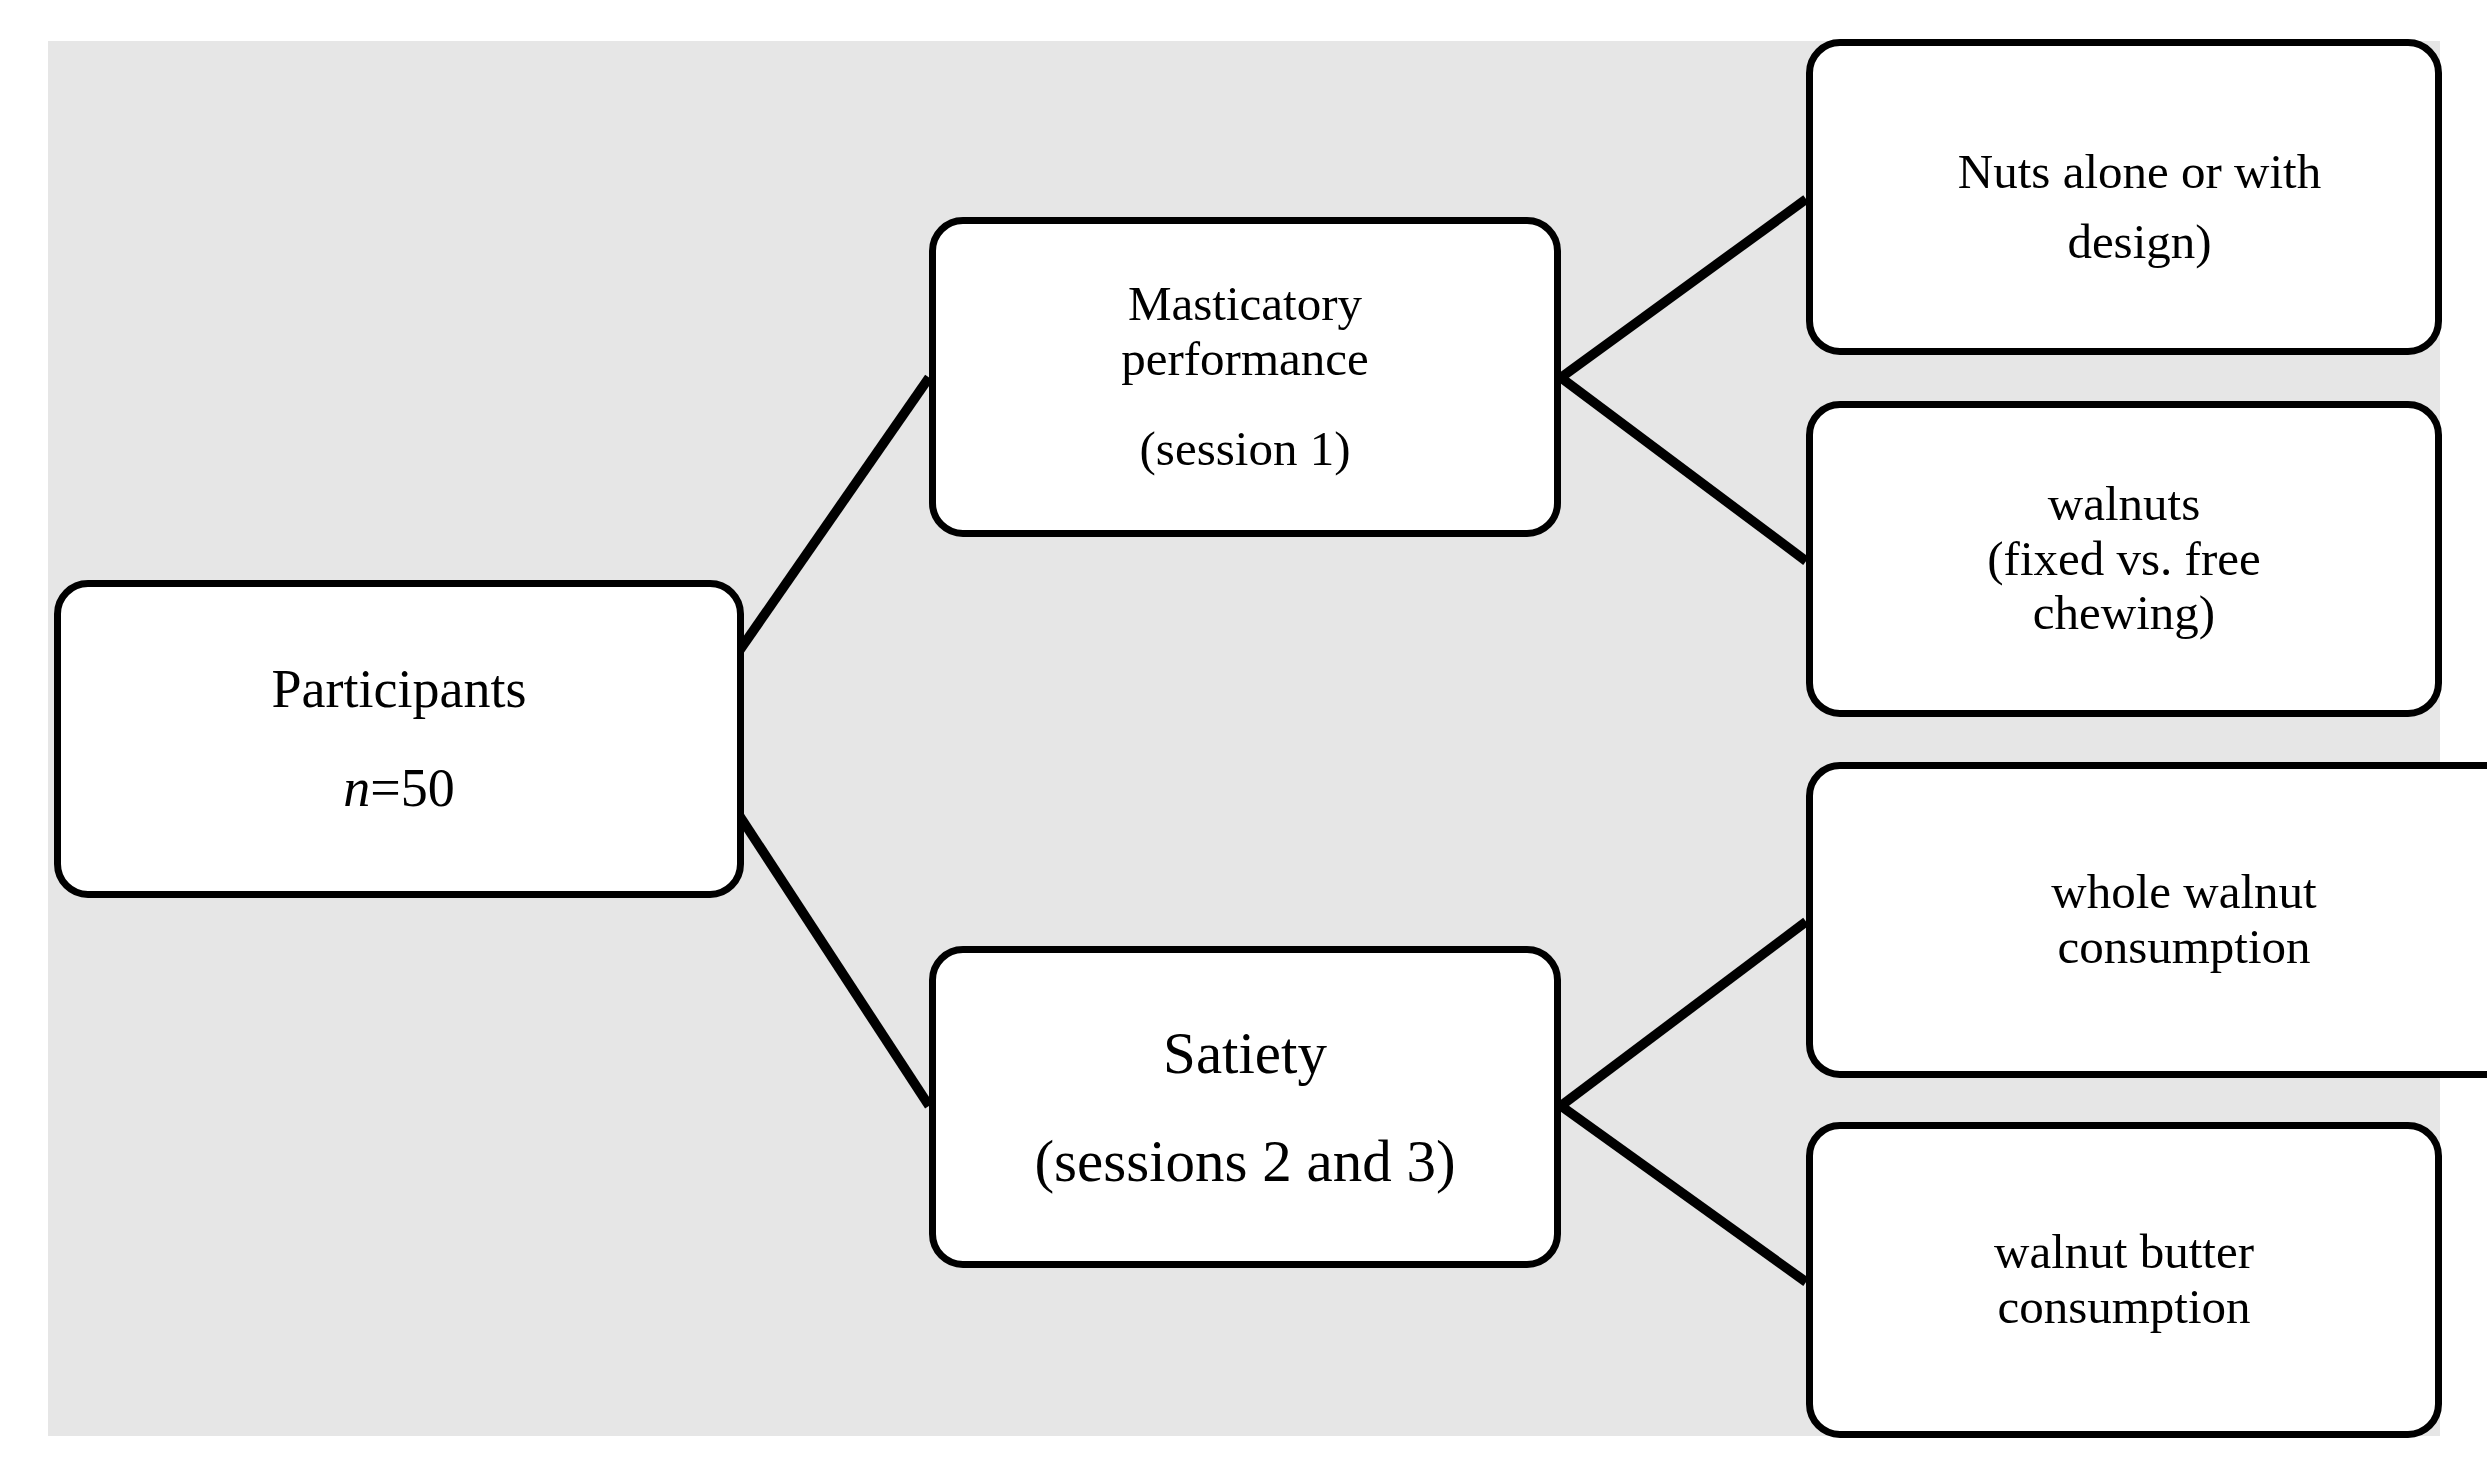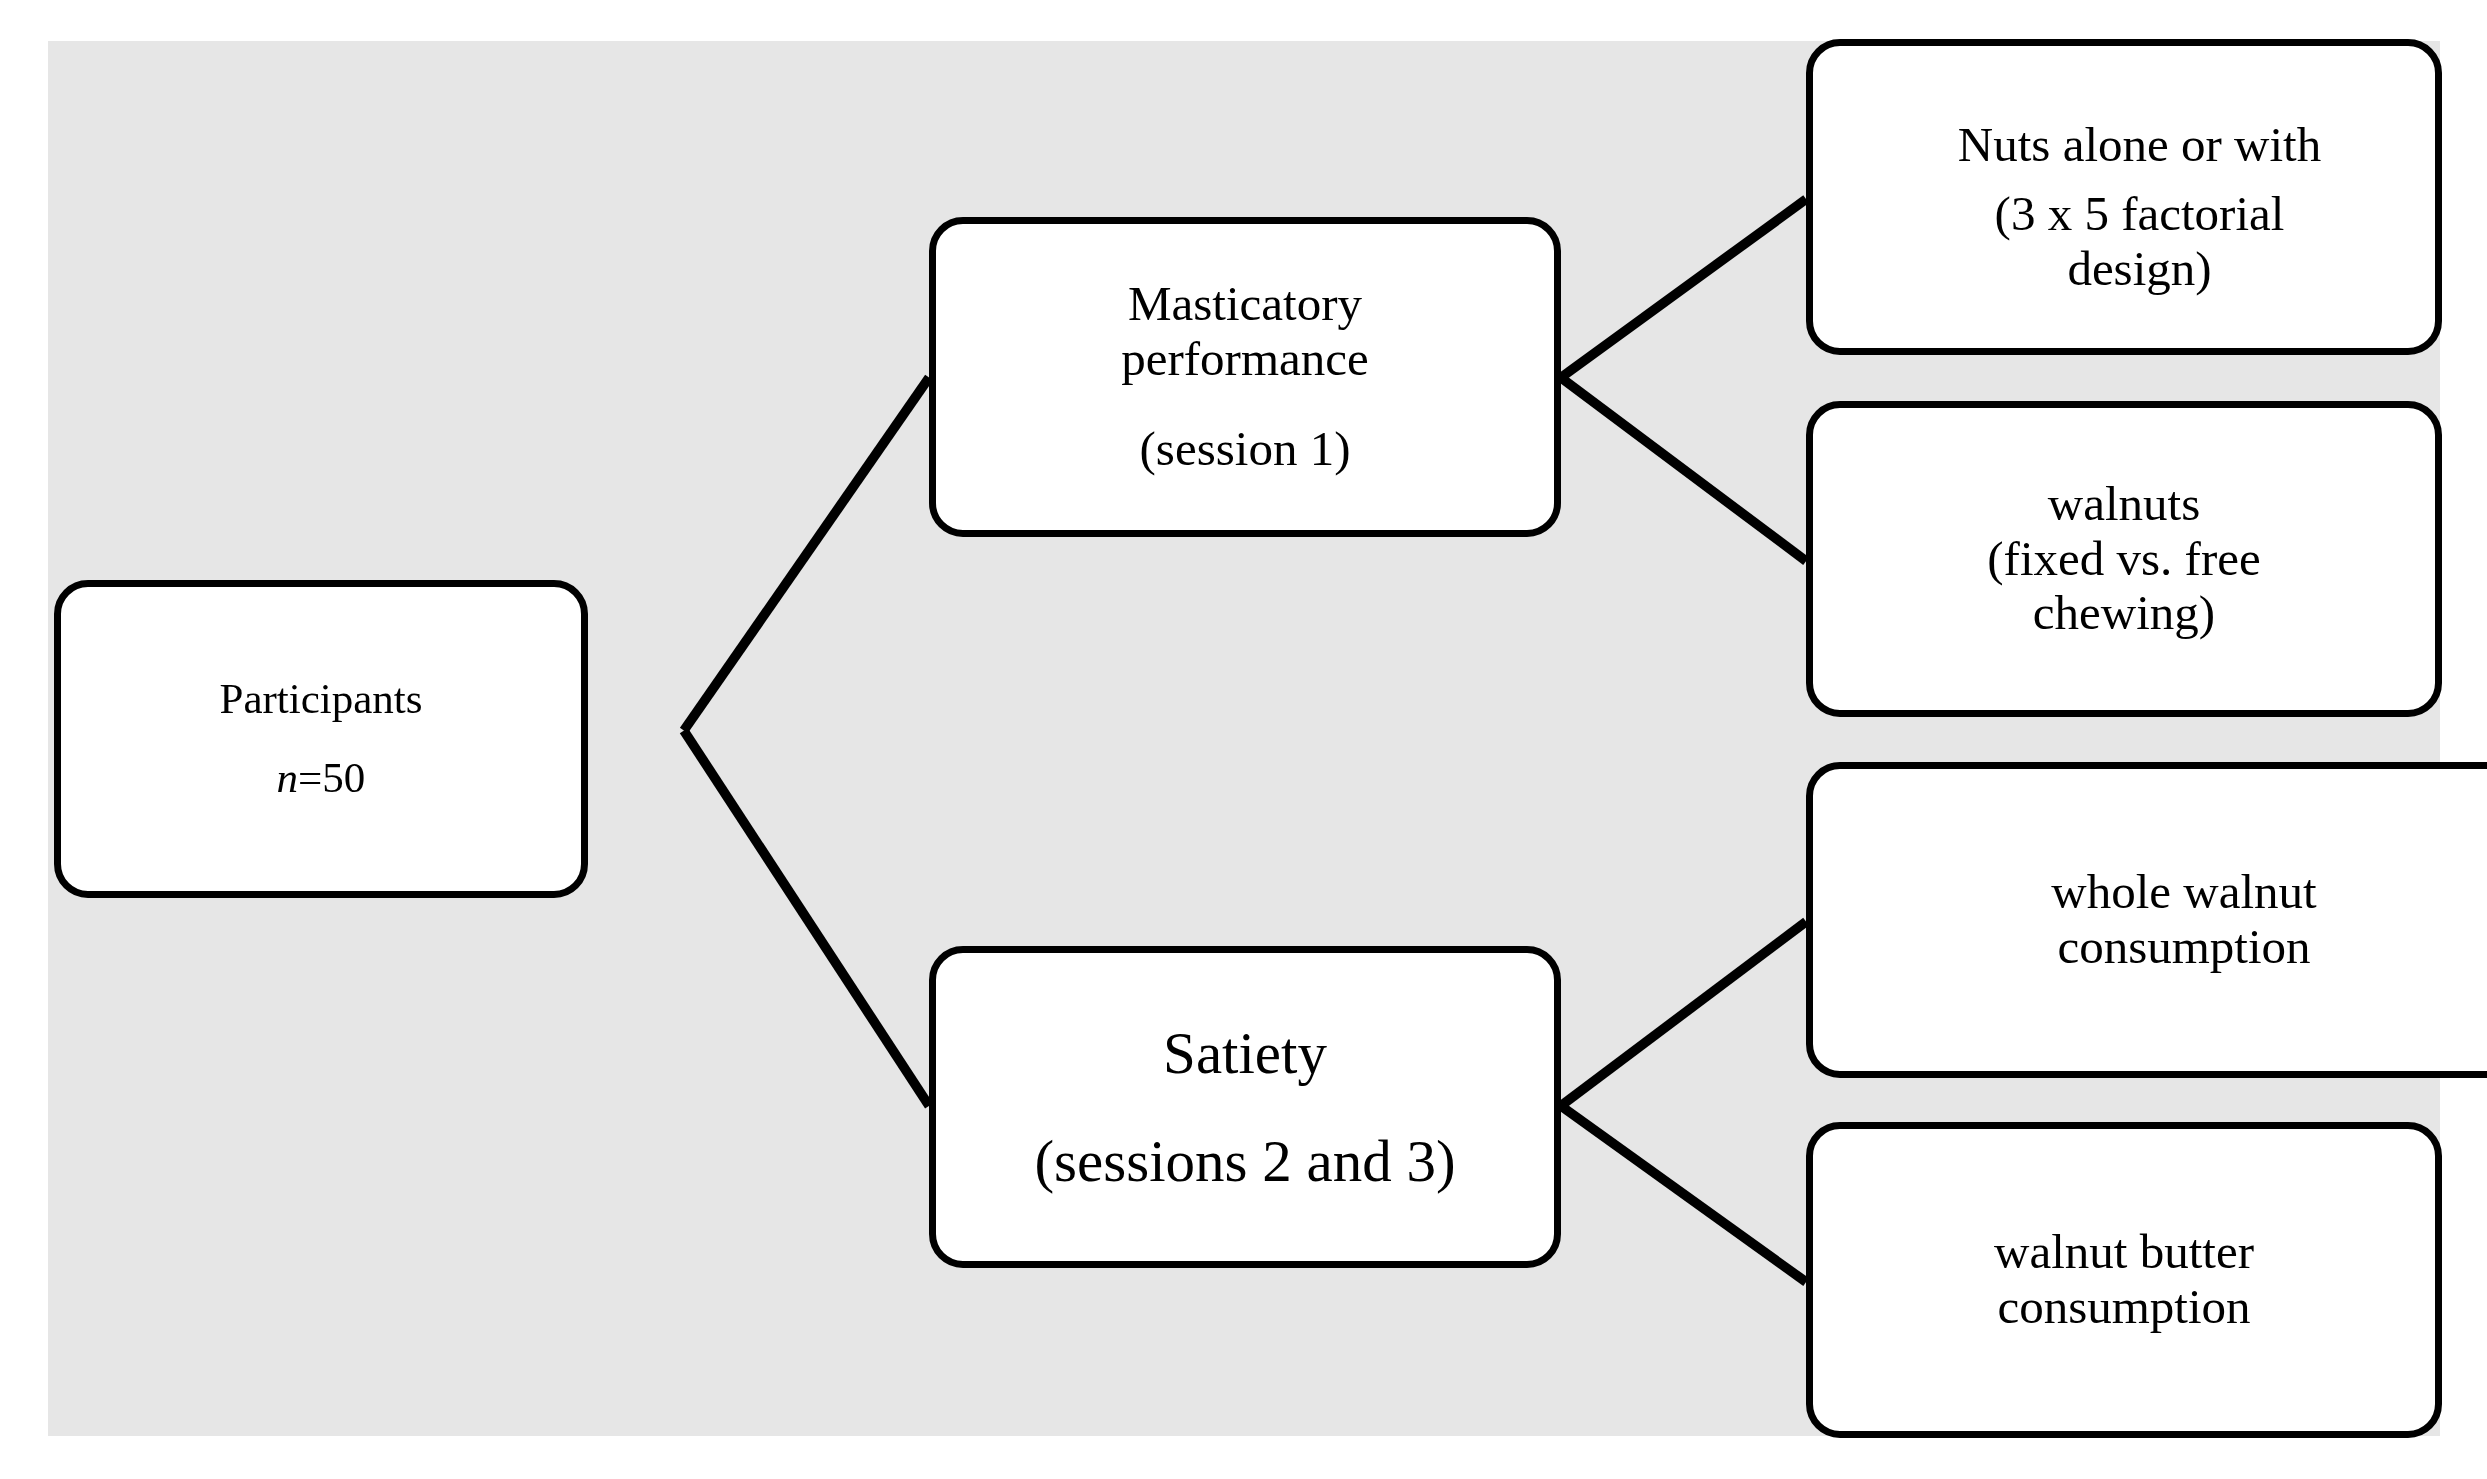--- a/index.html
+++ b/index.html
@@ -48,21 +48,21 @@
   }
   .node .line {
     display: block;
     white-space: nowrap;
   }
   .node .gap {
     display: block;
     height: 0.72em;
   }
   
-  #node-participants { left: 54px;  top: 580px;  width: 534px; height: 318px; font-size: 43px; }
+  #node-participants { left: 54px;  top: 580px;  width: 690px; height: 318px; font-size: 54px; }
   #node-masticatory  { left: 929px; top: 217px;  width: 632px; height: 320px; font-size: 49px; }
   #node-satiety      { left: 929px; top: 946px; width: 632px; height: 322px; font-size: 59px; }
   #node-nuts         { left: 1806px; top: 39px;   width: 636px; height: 316px; font-size: 49px; padding-left: 31px; }
   #node-walnuts      { left: 1806px; top: 401px;  width: 636px; height: 316px; font-size: 49px; }
   #node-whole-walnut { left: 1806px; top: 762px; width: 756px; height: 316px; font-size: 49px; }
   #node-walnut-butter{ left: 1806px; top: 1122px; width: 636px; height: 316px; font-size: 49px; }
 
   
   #node-nuts .node-text {
     position: relative;
@@ -118,21 +118,20 @@
       <span class="line">Satiety</span>
       <span class="gap"></span>
       <span class="line">(sessions 2 and 3)</span>
     </div>
   </div>
 
   <div class="node" id="node-nuts">
     <div class="node-text">
       <span class="line">Nuts alone or with</span>
       <span class="gap"></span>
-      <span class="line">(3 x 5 factorial</span>
       <span class="line">design)</span>
     </div>
   </div>
 
   <div class="node" id="node-walnuts">
     <div class="node-text">
       <span class="line">walnuts</span>
       <span class="line">(fixed vs. free</span>
       <span class="line">chewing)</span>
     </div>

